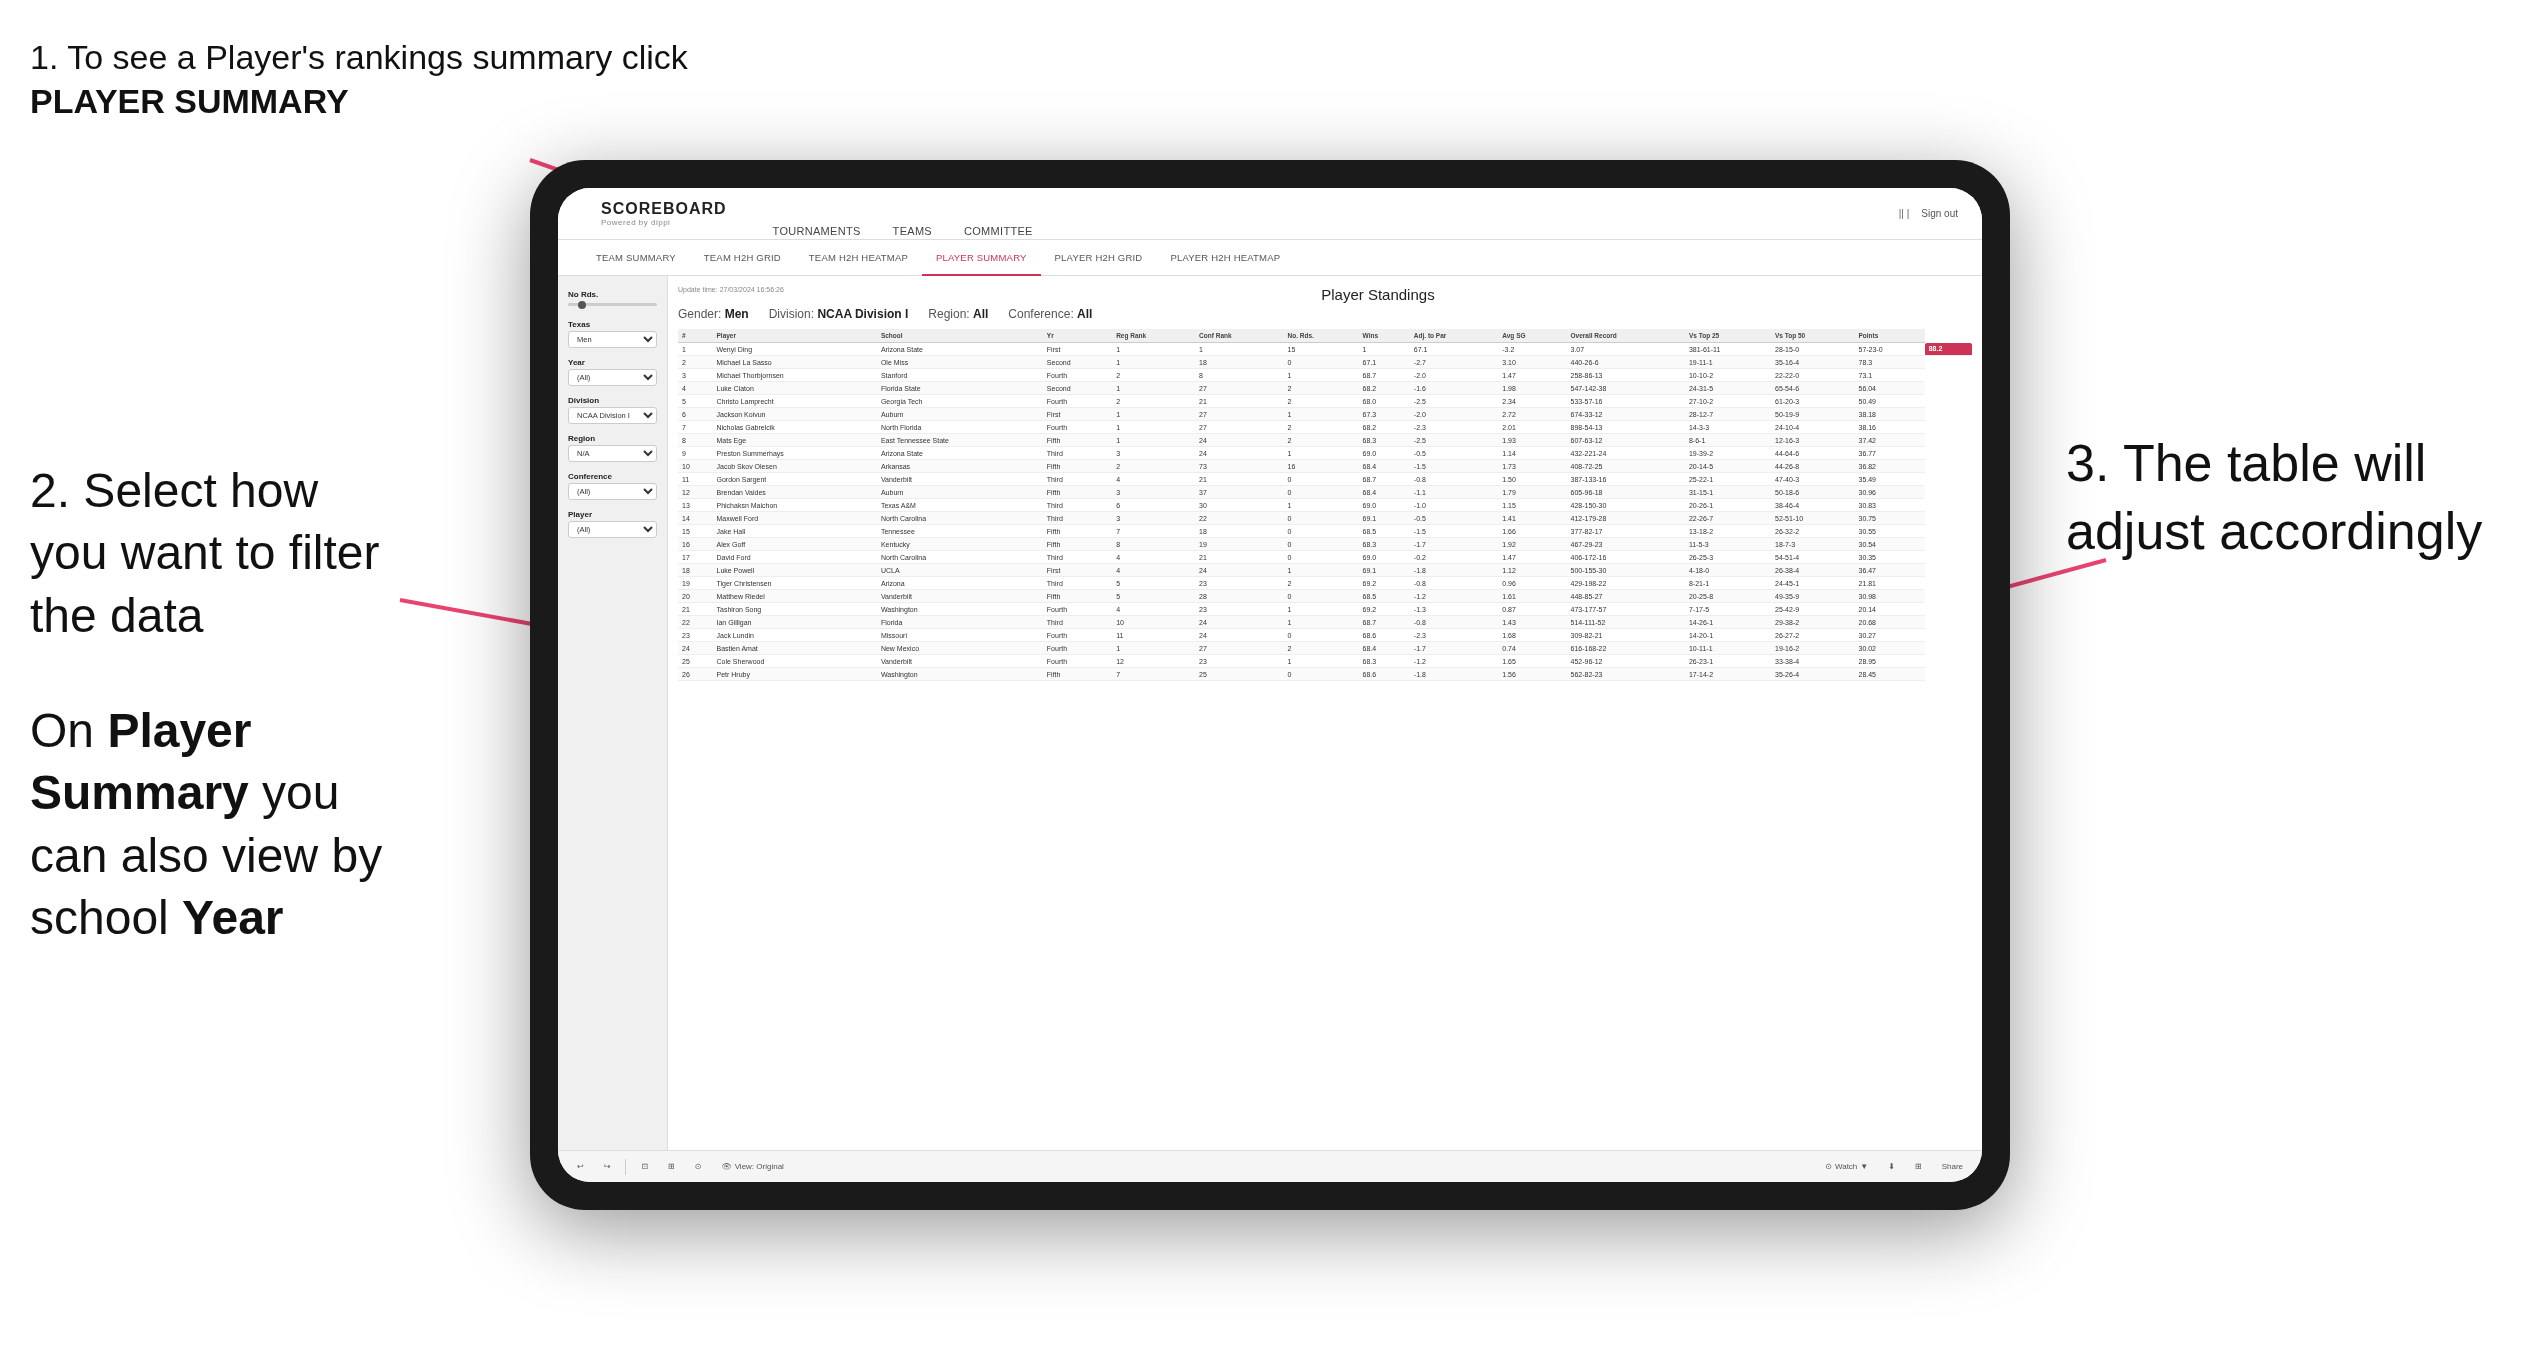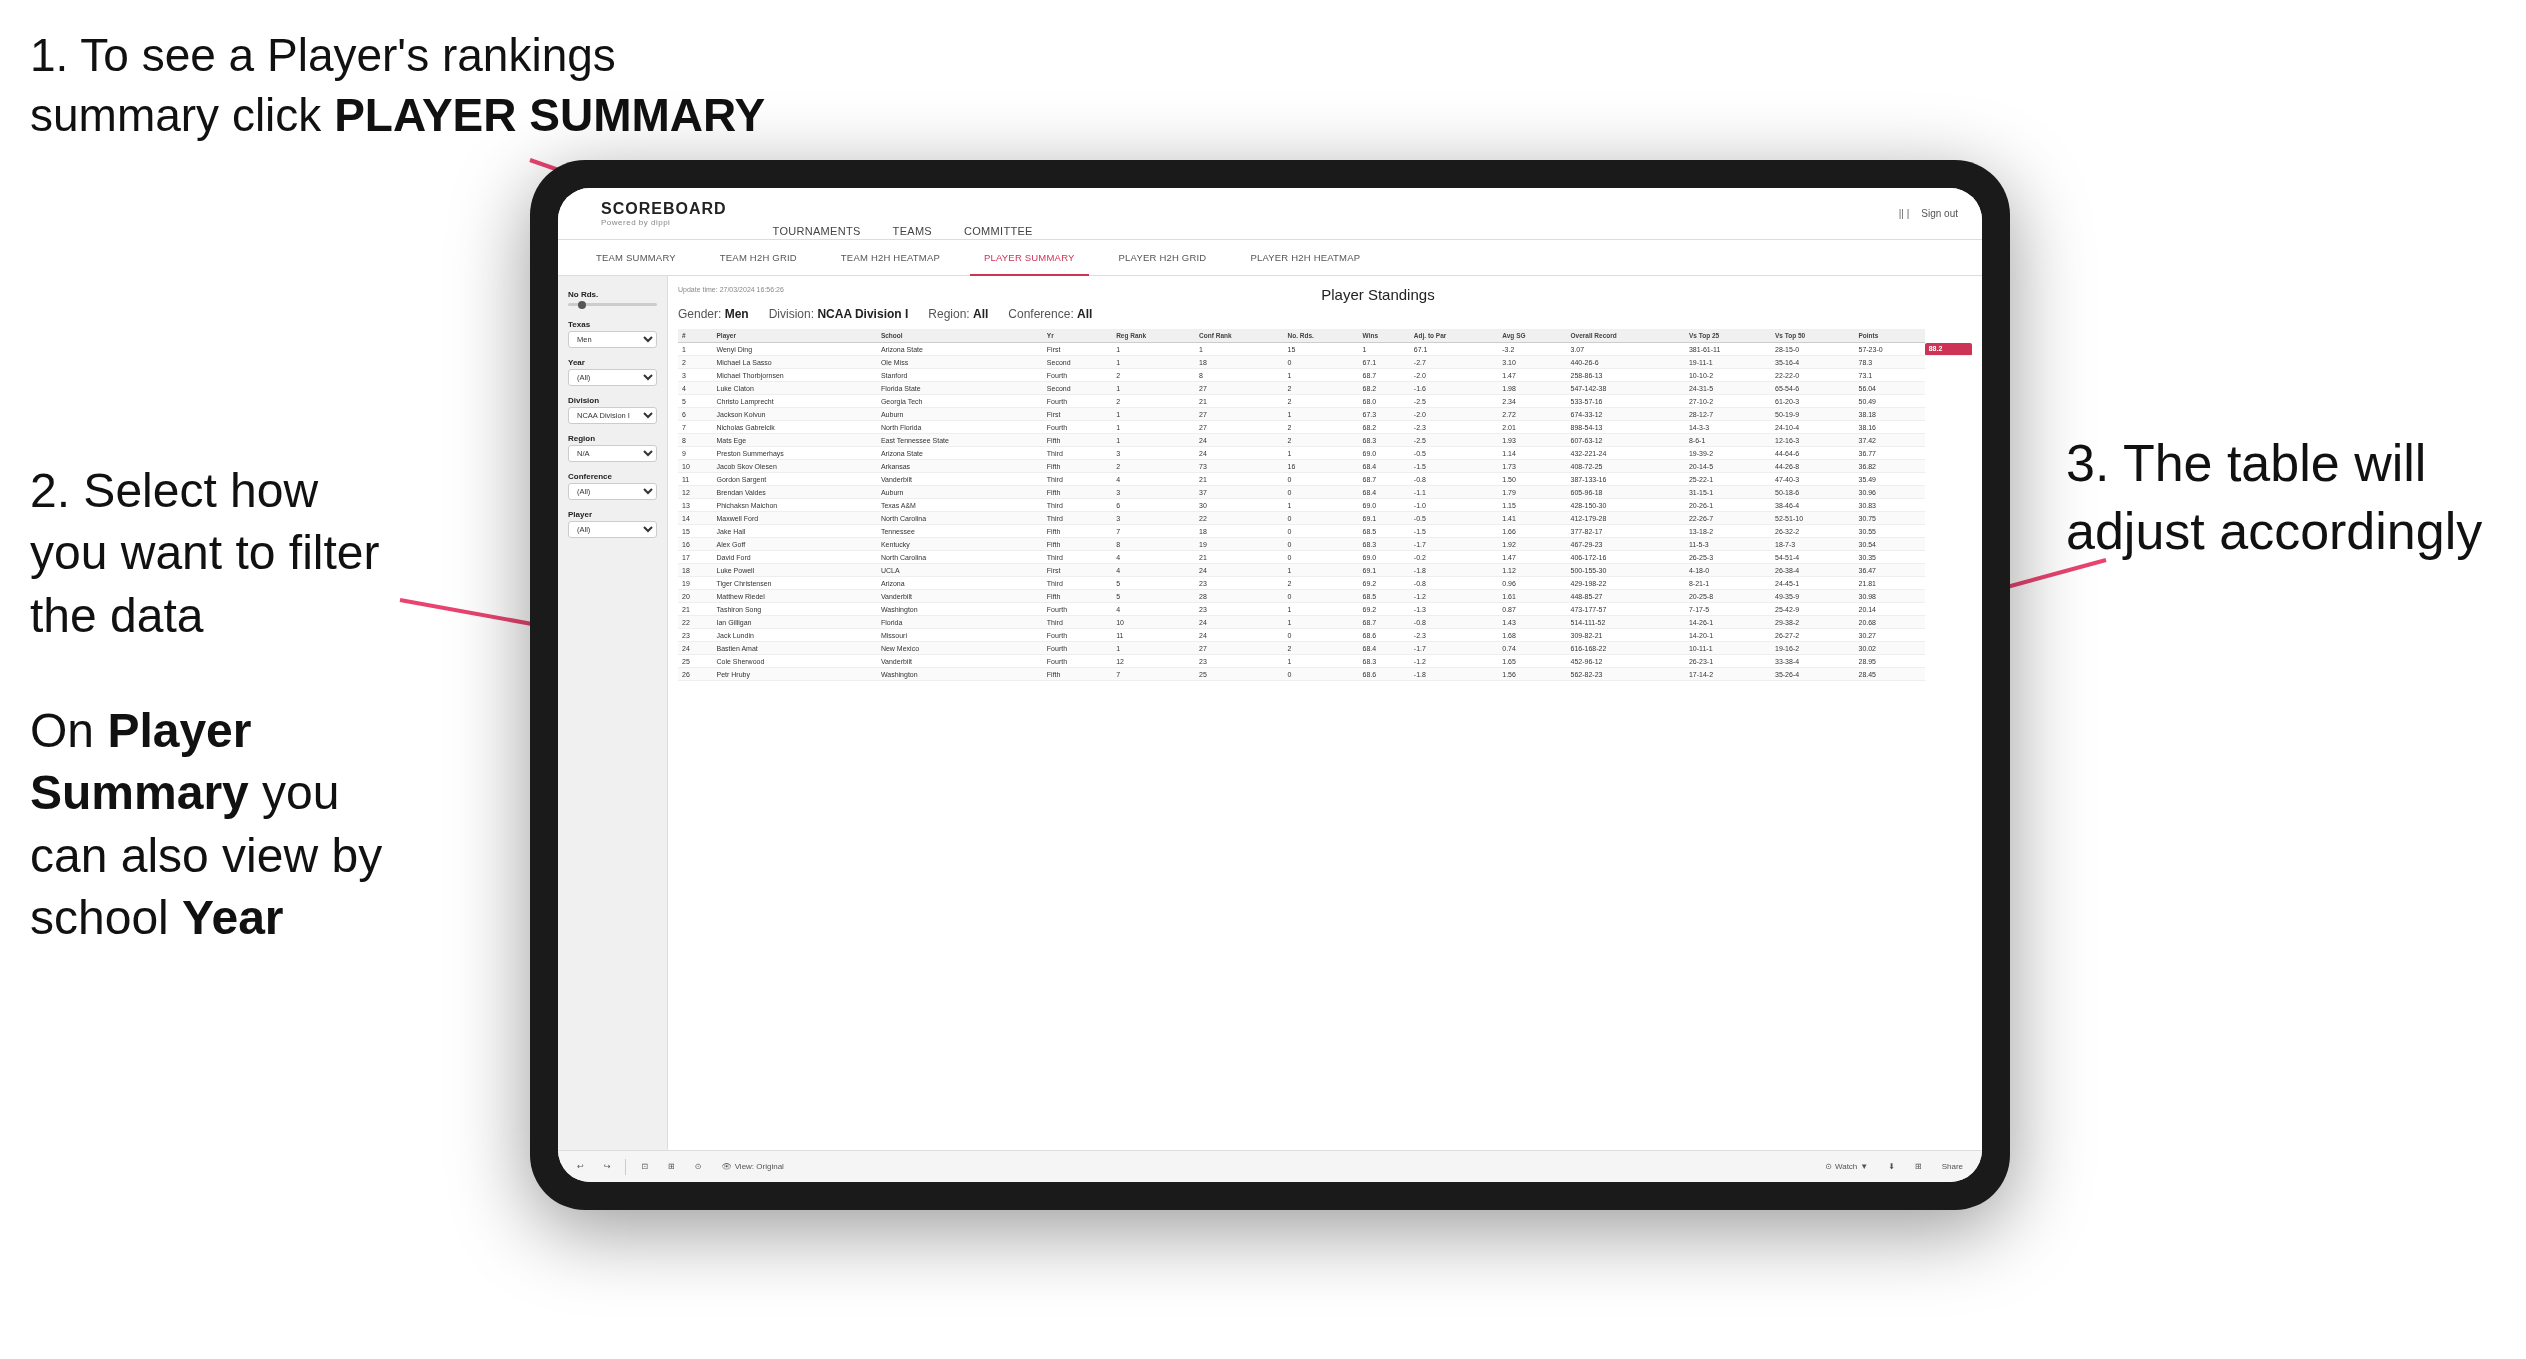--- a/index.html
+++ b/index.html
@@ -14,24 +14,24 @@
 
     
     .instruction-text {
       position: absolute;
       font-size: 52px;
       line-height: 1.3;
       color: #111111;
     }
 
     #instr1 {
-      top: 26px;
+      top: 35px;
       left: 30px;
       width: 760px;
-      font-size: 46px;
+      font-size: 34px;
     }
 
     .bold { font-weight: 800; }
 
     
     .tablet {
       position: absolute;
       top: 160px;
       left: 530px;
       width: 1480px;
@@ -110,21 +110,21 @@
       font-size: 10px;
       color: #666;
     }
 
     
     .sub-nav {
       background: #ffffff;
       border-bottom: 1px solid #ddd;
       padding: 0 24px;
       display: flex;
-      gap: 16px;
+      gap: 0;
       height: 36px;
       flex-shrink: 0;
     }
 
     .sub-nav-item {
       font-size: 9.5px;
       color: #555;
       padding: 0 14px;
       height: 36px;
       display: flex;

